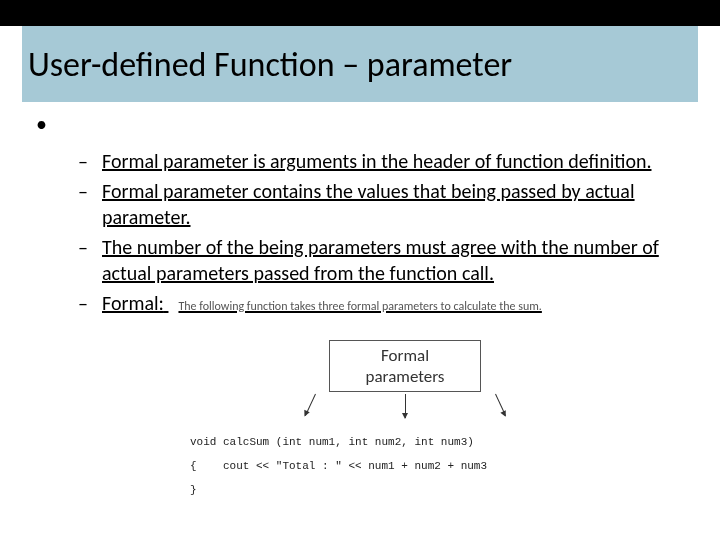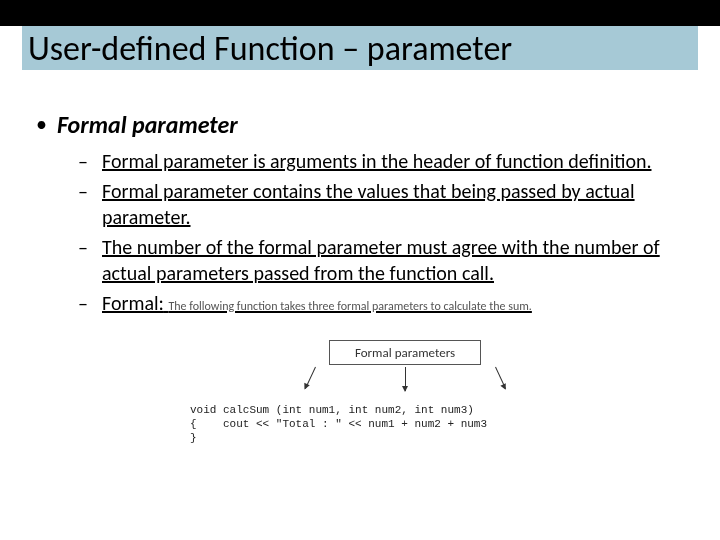--- a/index.html
+++ b/index.html
@@ -24,21 +24,21 @@
     top: 0;
     width: 100%;
     height: 26px;
     background: #000;
   }
   .title-box {
     position: absolute;
     left: 22px;
     top: 26px;
     width: 676px;
-    height: 44px;
+    height: 76px;
     background: #a6c9d6;
     display: flex;
     align-items: center;
   }
   .title-text {
     font-size: 34px;
     color: #000;
     padding-left: 6px;
     white-space: nowrap;
   }
@@ -80,31 +80,32 @@
     min-width: 14px;
   }
   .bullet-l2 .txt {
     font-size: 20px;
     line-height: 26px;
     text-decoration: underline;
   }
   .example-caption {
     font-size: 12px;
     color: #555;
+    margin-left: 10px;
   }
   .diagram {
     position: absolute;
     left: 230px;
     top: 340px;
     width: 350px;
   }
   .formal-box {
     border: 1px solid #555;
     padding: 4px 10px;
-    font-size: 13px;
+    font-size: 17px;
     color: #333;
     width: 130px;
     margin: 0 auto;
     text-align: center;
     background: #fff;
   }
   .arrows-row {
     display: flex;
     justify-content: space-around;
     padding: 0 40px;
@@ -125,59 +126,58 @@
     bottom: -1px;
     left: -3px;
     border-left: 3.5px solid transparent;
     border-right: 3.5px solid transparent;
     border-top: 6px solid #333;
   }
   .code-block {
     font-family: Consolas, "Courier New", monospace;
     font-size: 11px;
     color: #222;
-    line-height: 14px;
+    line-height: 24px;
     white-space: pre;
     margin-top: 6px;
     margin-left: -40px;
   }
 </style>
 </head>
 <body>
 
 <div class="slide">
 
   <div class="black-strip"></div>
 
   <div class="title-box">
     <span class="title-text">User-defined Function – parameter</span>
   </div>
 
   <div class="content">
 
     <div class="bullet-l1">
       <span class="dot">•</span>
-      <span class="txt">Formal parameter</span>
     </div>
 
     <div class="sublist">
 
       <div class="bullet-l2">
         <span class="dash">–</span>
         <span class="txt">Formal parameter is arguments in the header of function definition.</span>
       </div>
 
       <div class="bullet-l2">
         <span class="dash">–</span>
         <span class="txt">Formal parameter contains the values that being passed by actual parameter.</span>
       </div>
 
       <div class="bullet-l2">
         <span class="dash">–</span>
-        <span class="txt">The number of the formal parameter must agree with the number of actual parameters passed from the function call.</span>
+        <span class="txt">The number of the being parameters must agree with the number of actual parameters passed from the function call.</span>
       </div>
 
       <div class="bullet-l2">
         <span class="dash">–</span>
         <span class="txt">
           <span>Formal:</span>
           <span class="example-caption">The following function takes three formal parameters to calculate the sum.</span>
         </span>
       </div>
 

